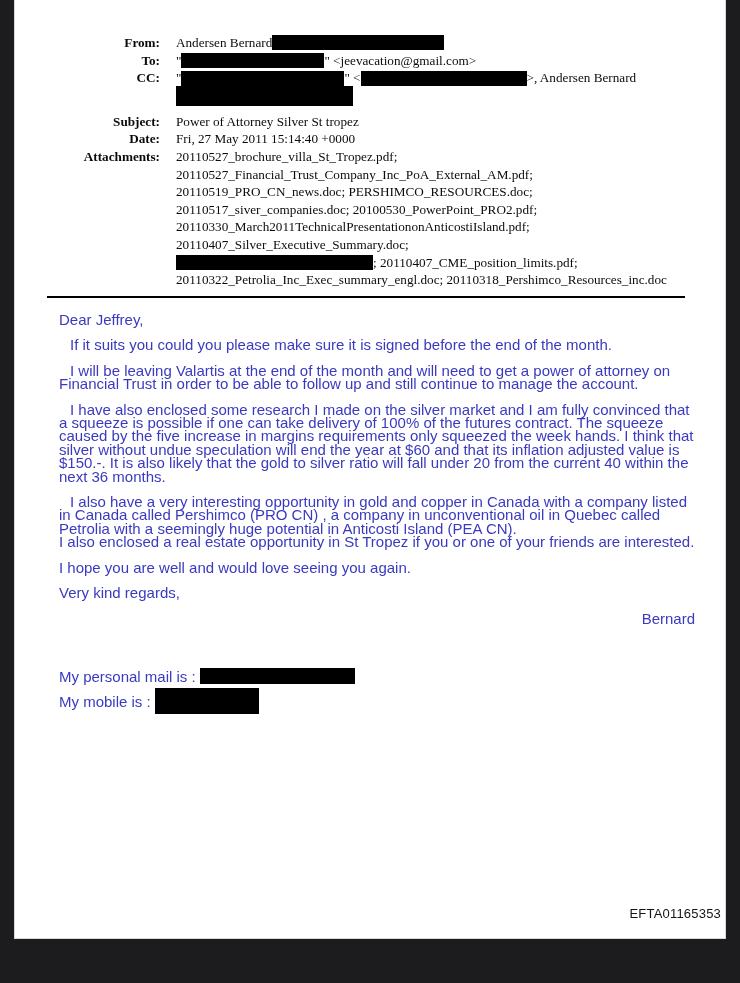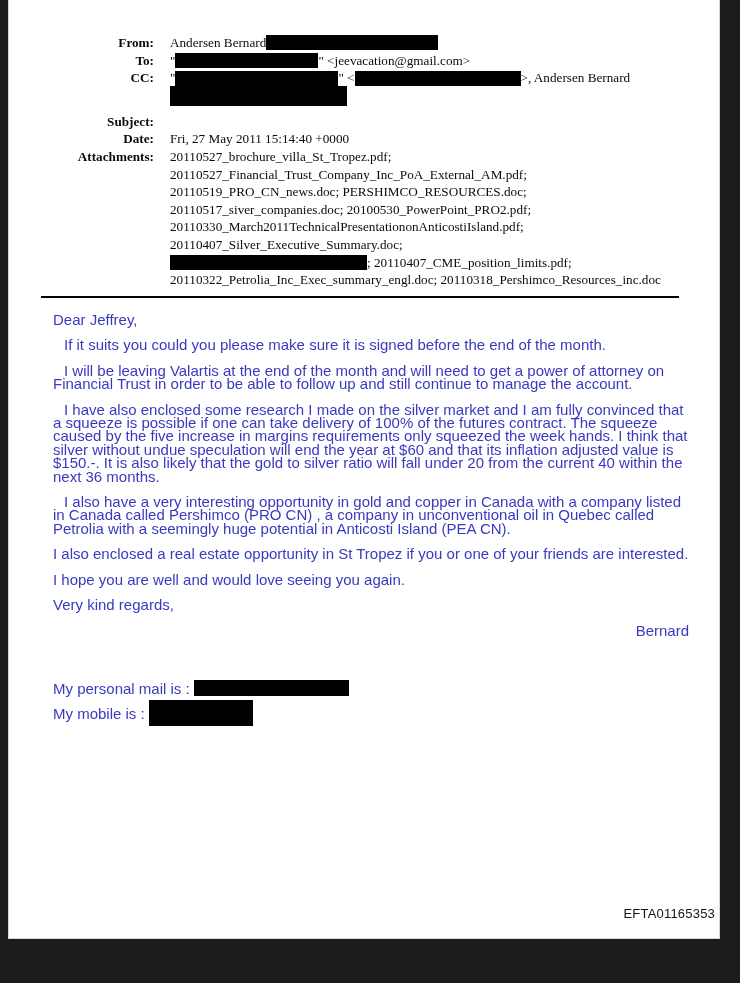--- a/index.html
+++ b/index.html
@@ -11,21 +11,21 @@
     width: 740px;
     height: 983px;
     background: #1c1c1e;
     font-family: "Liberation Sans", sans-serif;
     overflow: hidden;
   }
 
   
   #page-sheet {
     position: absolute;
-    left: 9px;
+    left: 15px;
     top: 0px;
     width: 710px;
     height: 938px;
     background: #ffffff;
     box-shadow: 0 0 0 1px #d8d8d8;
     overflow: hidden;
   }
 
   
   .hdr {
@@ -105,21 +105,21 @@
     top: 313px;
     width: 636px;
     font-family: "Liberation Sans", sans-serif;
     font-size: 15px;
     line-height: 13.4px;
     color: #3a3ac0;
   }
   #body-block p {
     margin: 0 0 12px 0;
   }
-  #body-block p.tight { margin-bottom: 12px; }
+  #body-block p.tight { margin-bottom: 0; }
   #body-block p.indent { text-indent: 11px; }
   .sig-name {
     margin: 0 0 0 0;
     padding-left: 102px;
   }
   .contact-row {
     display: flex;
     align-items: center;
     white-space: nowrap;
   }
@@ -171,20 +171,21 @@
 
     <div class="hdr-sub">
       <div class="hdr-sub-pad"></div>
       <div class="hdr-value">
         <span class="redact r-cc3"></span>
       </div>
     </div>
 
     <div class="hdr-row" style="margin-top:6px;">
       <div class="hdr-label">Subject:</div>
+      <div class="hdr-value">Power of Attorney Silver St tropez</div>
     </div>
 
     <div class="hdr-row">
       <div class="hdr-label">Date:</div>
       <div class="hdr-value">Fri, 27 May 2011 15:14:40 +0000</div>
     </div>
 
     <div class="hdr-row">
       <div class="hdr-label">Attachments:</div>
       <div class="hdr-value">

